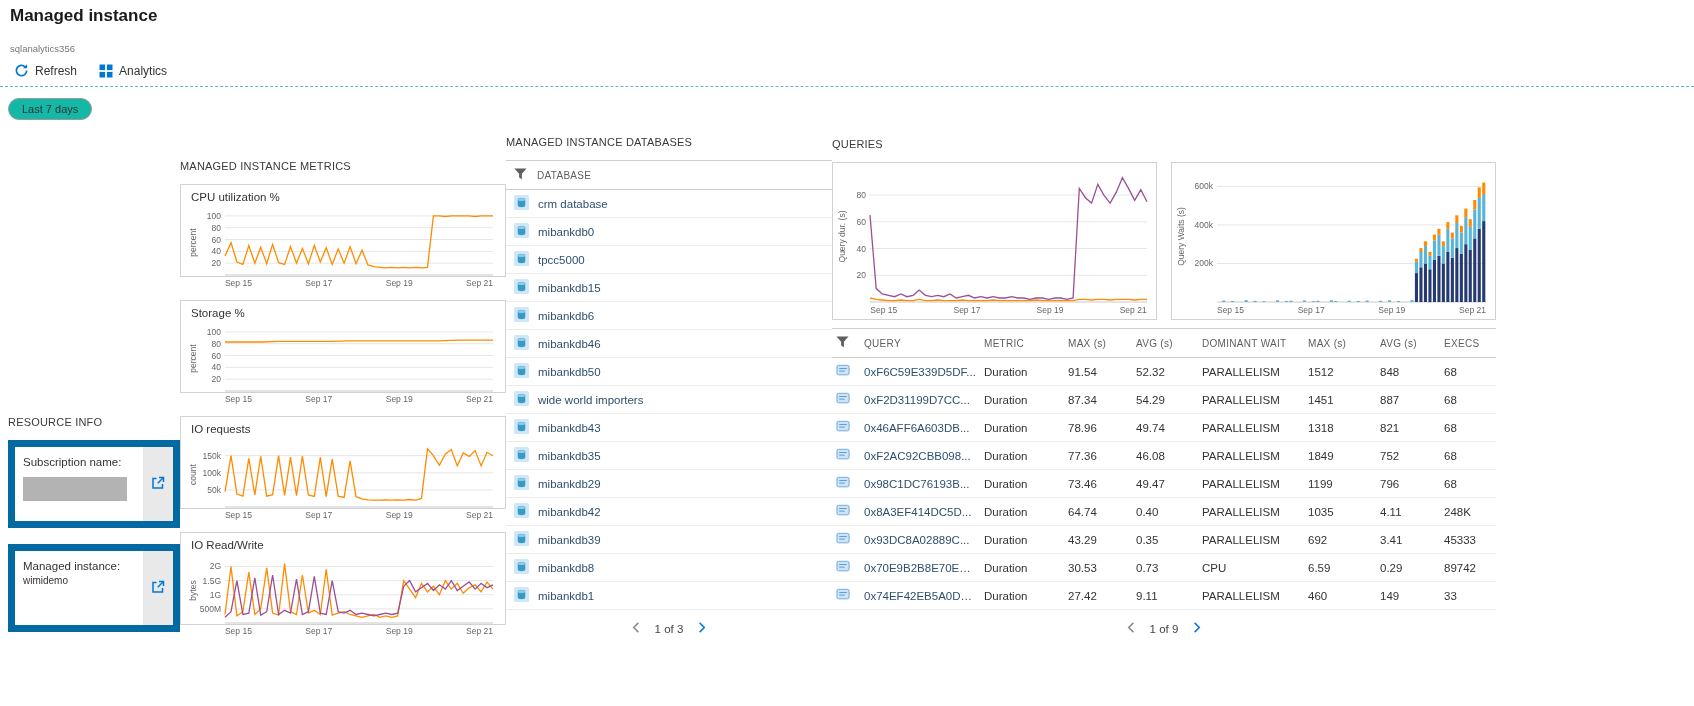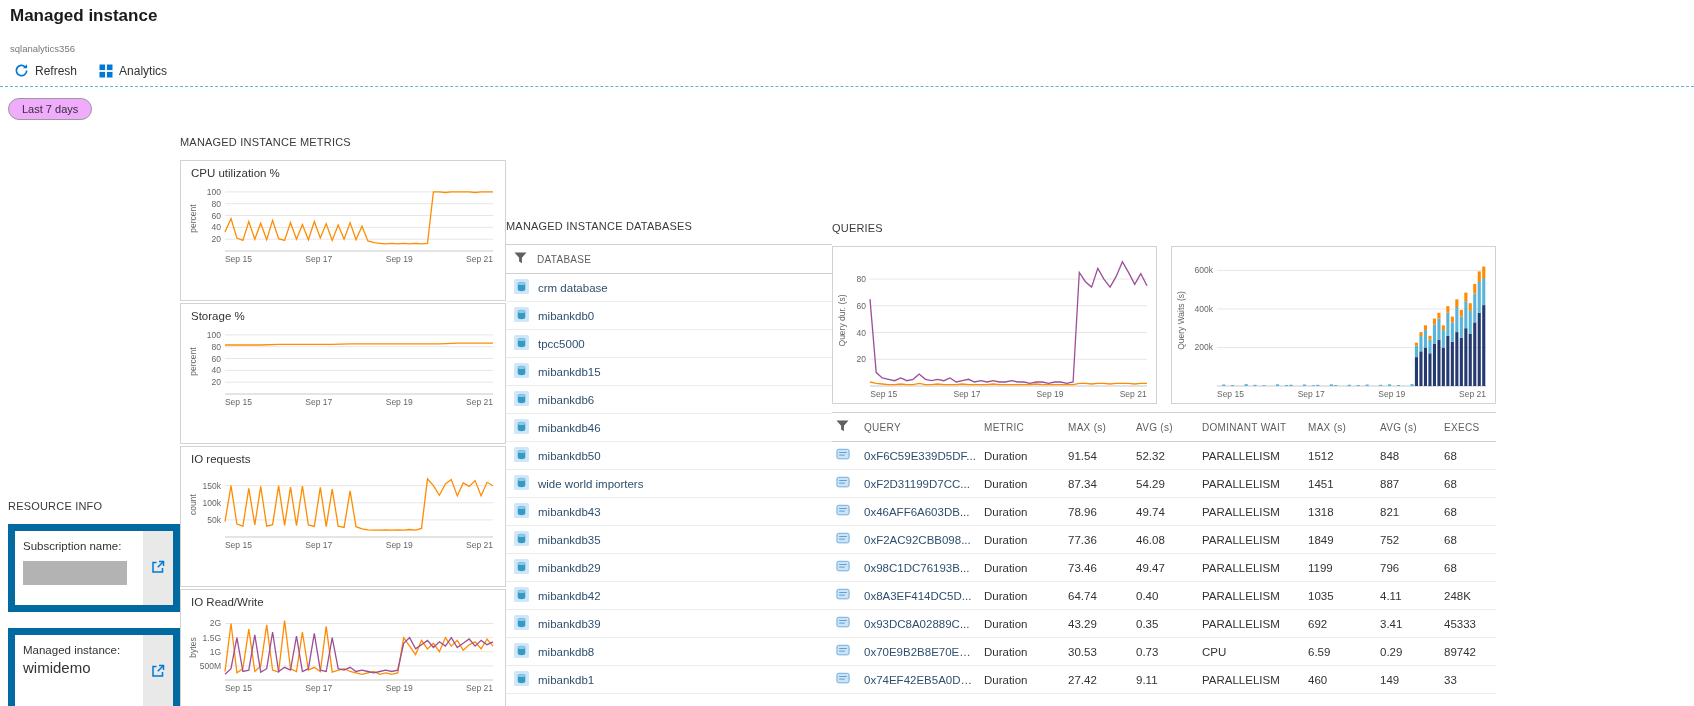--- a/index.html
+++ b/index.html
@@ -14,37 +14,37 @@
   .page-title { font-size:17px; font-weight:700; color:#1a1a1a; }
   .page-subtitle { font-size:9.5px; color:#777; margin-top:17px; }
 
   .toolbar { display:flex; align-items:center; gap:22px; padding:7px 8px 8px 14px;
              border-bottom:1px dashed #5fb2e0; }
   .tb-btn { display:flex; align-items:center; gap:6px; cursor:pointer; font-size:12px; color:#333; }
   .tb-btn svg { display:block; }
 
   .timebar { padding:11px 8px 10px 8px; }
   .time-pill { display:inline-block; border:1px solid #9a9a9a; border-radius:12px;
-               padding:4px 13px; font-size:11px; color:#333; background:#f0abfc; cursor:pointer; }
+               padding:4px 13px; font-size:11px; color:#333; background:#14b8a6; cursor:pointer; }
 
   .main { display:flex; gap:0; padding:0 8px; align-items:flex-end; }
   .section-title { font-size:11px; color:#3b3a39; margin:6px 0 12px 0; font-weight:400; letter-spacing:.2px; }
 
   
   .col-resource { width:172px; flex:0 0 172px; }
   .res-card { display:flex; border:7px solid #0369a1; min-height:88px; margin-bottom:16px; background:#fff; }
   .res-body { flex:1; padding:9px 8px; }
   .res-label { font-size:11.5px; color:#333; }
-  .res-value { font-size:15px; color:#333; margin-top:3px; }
+  .res-value { font-size:10px; color:#333; margin-top:3px; }
   .redacted { width:104px; height:24px; background:#b3b3b3; margin-top:9px; }
   .res-side { width:30px; background:#e9e9e9; display:flex; align-items:center; justify-content:center; cursor:pointer; }
 
   
   .col-metrics { width:326px; flex:0 0 326px; }
-  .metric-card { border:1px solid #d2d2d2; height:141px; margin-bottom:2px; padding:4px 6px 4px 6px; }
+  .metric-card { border:1px solid #d2d2d2; height:93px; margin-bottom:23px; padding:4px 6px 4px 6px; }
   .metric-title { font-size:11.5px; color:#333; margin:2px 0 2px 4px; }
   .metric-card .chart { height:84px; width:100%; }
 
   
   .col-databases { width:326px; flex:0 0 326px; }
   .db-header { display:flex; align-items:center; gap:10px; padding:7px 8px;
                border-top:1px solid #cfcfcf; border-bottom:1px solid #cfcfcf;
                color:#605e5c; font-size:10px; letter-spacing:.3px; }
   .db-row { display:flex; align-items:center; gap:9px; padding:5px 8px;
             border-bottom:1px solid #ececec; font-size:11.5px; color:#2e4f6e; cursor:pointer; }

